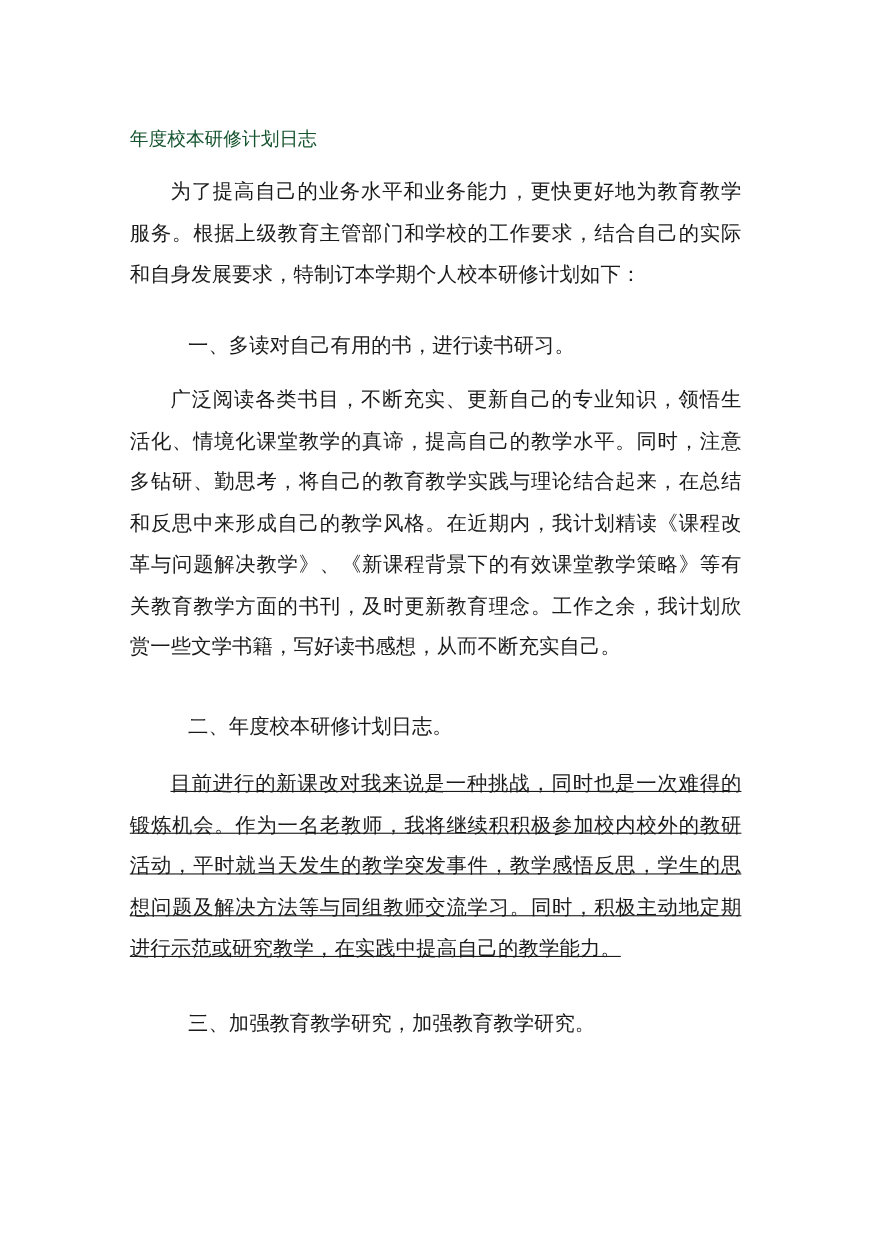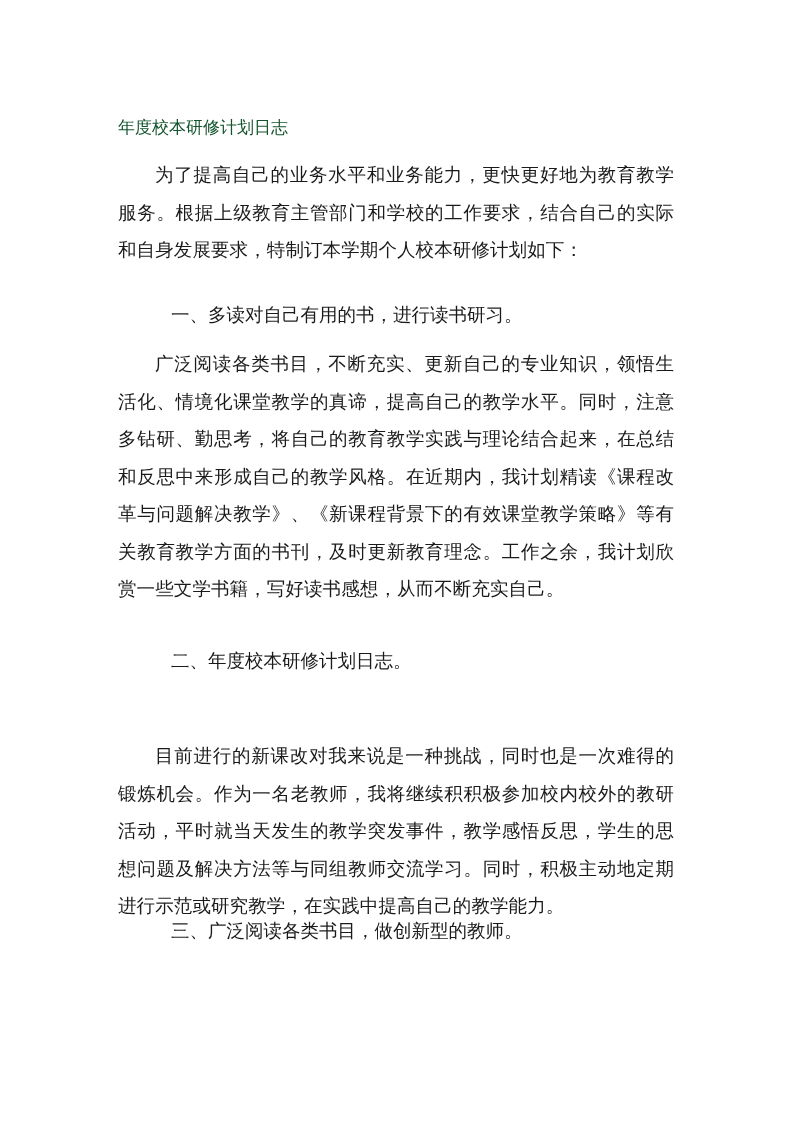--- a/index.html
+++ b/index.html
@@ -48,33 +48,33 @@
       font-size: 18.5px;
       line-height: 37.5px;
       text-indent: 2em;
       margin: 4px;
       white-space: nowrap;
     }
     #p1 { top: 156px; }
     #h1 { top: 292px; }
     #p2 { top: 345px; }
     #h2 { top: 638px; }
-    #p3 { top: 737px; }
+    #p3 { top: 694px; text-decoration: underline; }
     #h3 { top: 908px; }
   </style>
 </head>
 <body>
 
 <div class="page">
   <div class="title">年度校本研修计划日志</div>
 
   <p class="para" id="p1">为了提高自己的业务水平和业务能力，更快更好地为教育教学服务。根据上级教育主管部门和学校的工作要求，结合自己的实际和自身发展要求，特制订本学期个人校本研修计划如下：</p>
 
   <p class="heading" id="h1">一、多读对自己有用的书，进行读书研习。</p>
 
   <p class="para" id="p2">广泛阅读各类书目，不断充实、更新自己的专业知识，领悟生活化、情境化课堂教学的真谛，提高自己的教学水平。同时，注意多钻研、勤思考，将自己的教育教学实践与理论结合起来，在总结和反思中来形成自己的教学风格。在近期内，我计划精读《课程改革与问题解决教学》、《新课程背景下的有效课堂教学策略》等有关教育教学方面的书刊，及时更新教育理念。工作之余，我计划欣赏一些文学书籍，写好读书感想，从而不断充实自己。</p>
 
   <p class="heading" id="h2">二、年度校本研修计划日志。</p>
 
   <p class="para" id="p3">目前进行的新课改对我来说是一种挑战，同时也是一次难得的锻炼机会。作为一名老教师，我将继续积积极参加校内校外的教研活动，平时就当天发生的教学突发事件，教学感悟反思，学生的思想问题及解决方法等与同组教师交流学习。同时，积极主动地定期进行示范或研究教学，在实践中提高自己的教学能力。</p>
 
-  <p class="heading" id="h3">三、广泛阅读各类书目，做创新型的教师。</p>
+  <p class="heading" id="h3">三、加强教育教学研究，加强教育教学研究。</p>
 </div>
 
 </body></html>

